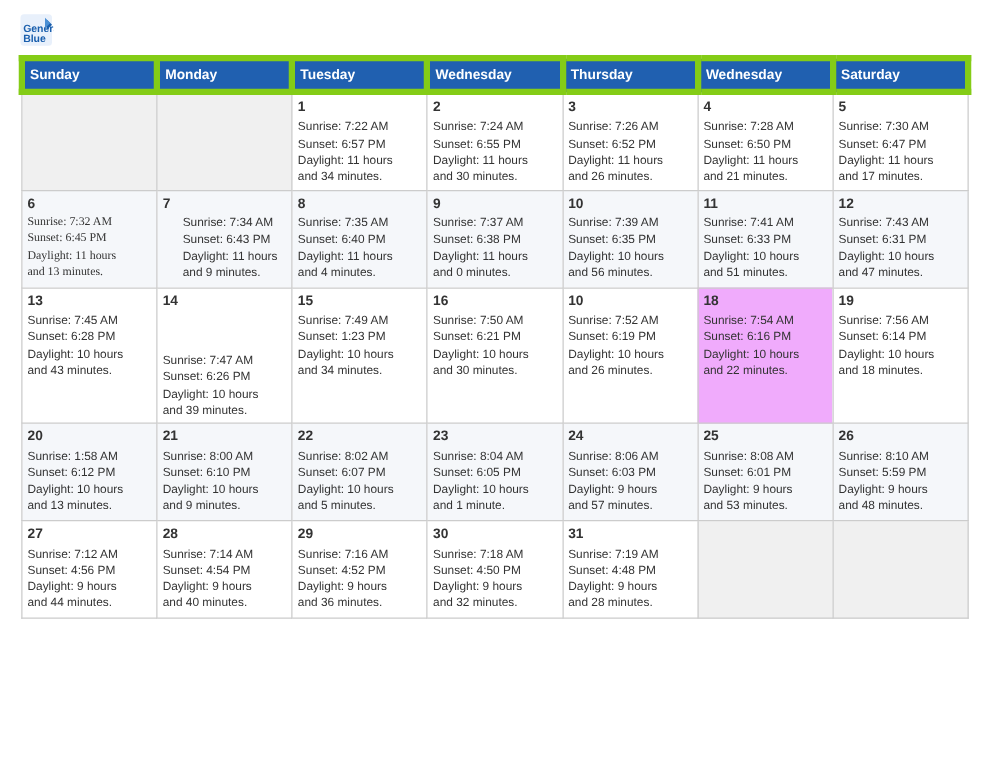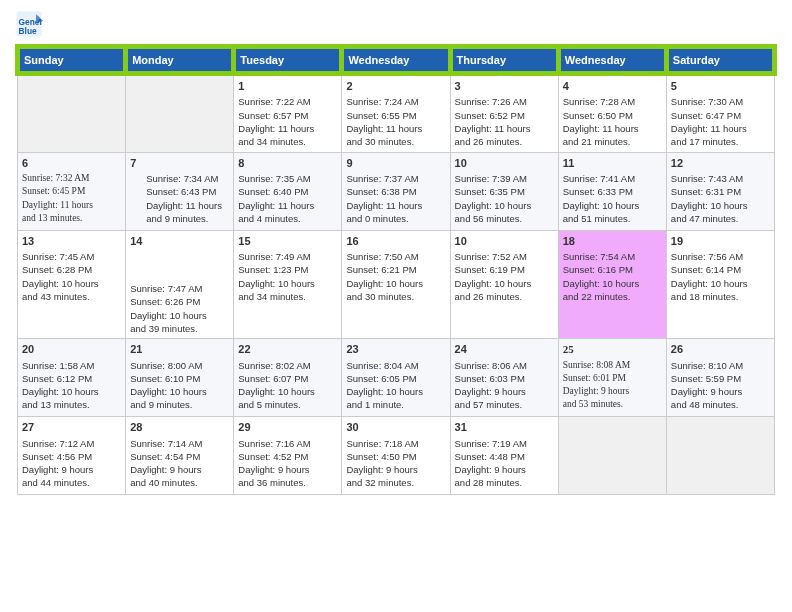--- a/index.html
+++ b/index.html
@@ -293,21 +293,21 @@
 Daylight: 10 hours
 and 1 minute.</div>
           </td>
           <td style="background: rgb(245, 247, 250);">
             <span class="day-num">24</span>
             <div class="day-info" style="white-space: pre-line;">Sunrise: 8:06 AM
 Sunset: 6:03 PM
 Daylight: 9 hours
 and 57 minutes.</div>
           </td>
-          <td style="background: rgb(245, 247, 250); font-family: Liberation Serif, serif;">
+          <td style="background: rgb(245, 247, 250);">
             <span class="day-num">25</span>
             <div class="day-info" style="white-space: pre-line;">Sunrise: 8:08 AM
 Sunset: 6:01 PM
 Daylight: 9 hours
 and 53 minutes.</div>
           </td>
           <td style="background: rgb(245, 247, 250);">
             <span class="day-num">26</span>
             <div class="day-info" style="white-space: pre-line;">Sunrise: 8:10 AM
 Sunset: 5:59 PM

